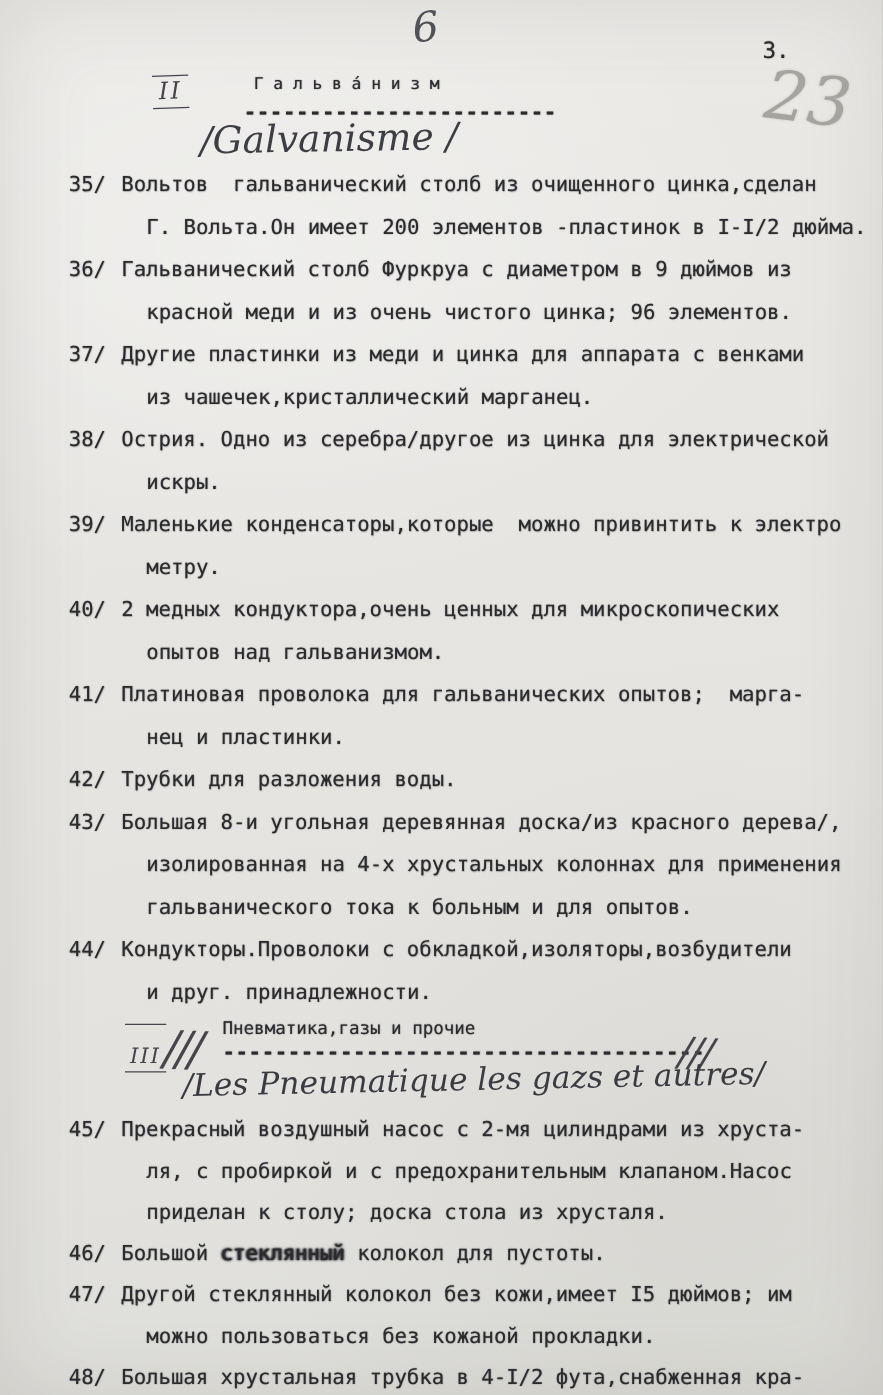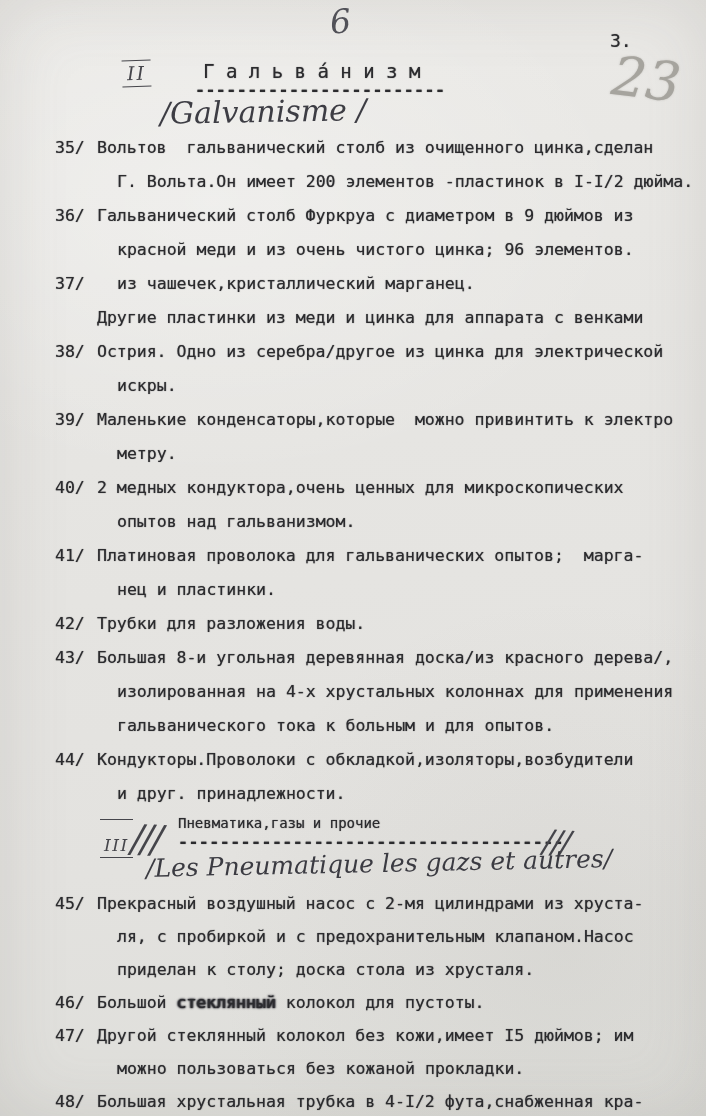--- a/index.html
+++ b/index.html
@@ -41,21 +41,21 @@
   }
 
   
   .roman-ii{
     position:absolute;left:122px;top:60px;
     font-size:19px;letter-spacing:2px;
     border-top:1.5px solid #45454b;border-bottom:1.5px solid #45454b;
     padding:1px 5px 2px 5px;
     transform:rotate(-2deg);
   }
-  .sec2-title{position:absolute;left:203px;top:60px;font-size:19px;}
+  .sec2-title{position:absolute;left:203px;top:60px;font-size:13px;}
   .sec2-dashes{position:absolute;left:195px;top:80px;font-size:16.5px;font-weight:bold;letter-spacing:0.5px;}
   .hw-galvanisme{position:absolute;left:160px;top:94px;font-size:30px;transform:rotate(-1deg);color:#3d3d44;}
 
   
   .content{position:absolute;left:0;top:131px;width:706px;}
   .item{position:relative;padding-left:117px;}
   .item .num{
     position:absolute;left:55px;top:0;
     height:34px;line-height:34px;
   }
@@ -104,22 +104,22 @@
     </div>
 
     <div class="item">
       <span class="typed num">36/</span>
       <div class="typed ln fl">Гальванический столб Фуркруа с диаметром в 9 дюймов из</div>
       <div class="typed ln">красной меди и из очень чистого цинка; 96 элементов.</div>
     </div>
 
     <div class="item">
       <span class="typed num">37/</span>
+      <div class="typed ln fl">Другие пластинки из меди и цинка для аппарата с венками</div>
       <div class="typed ln">из чашечек,кристаллический марганец.</div>
-      <div class="typed ln fl">Другие пластинки из меди и цинка для аппарата с венками</div>
     </div>
 
     <div class="item">
       <span class="typed num">38/</span>
       <div class="typed ln fl">Острия. Одно из серебра/другое из цинка для электрической</div>
       <div class="typed ln">искры.</div>
     </div>
 
     <div class="item">
       <span class="typed num">39/</span>

